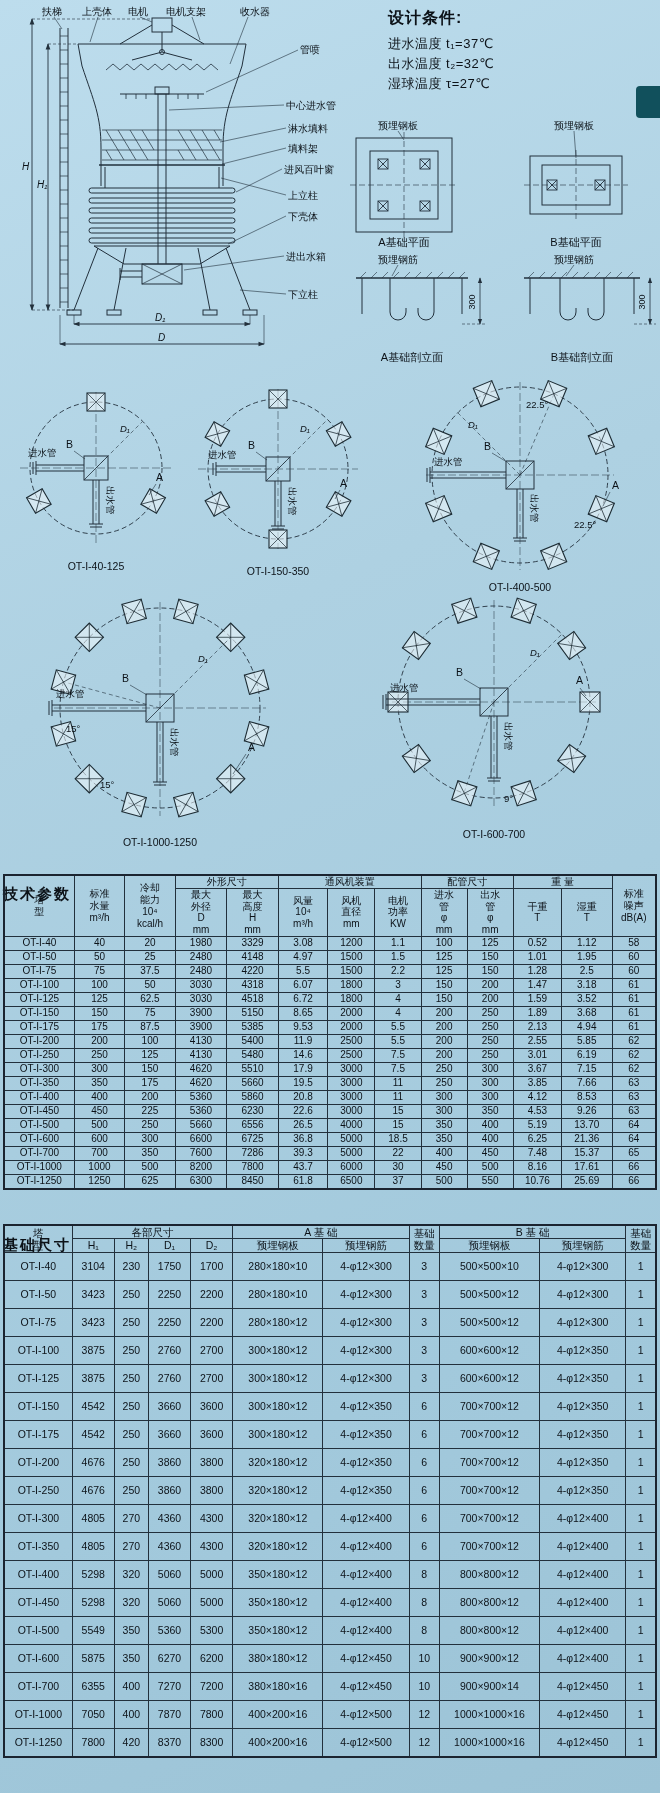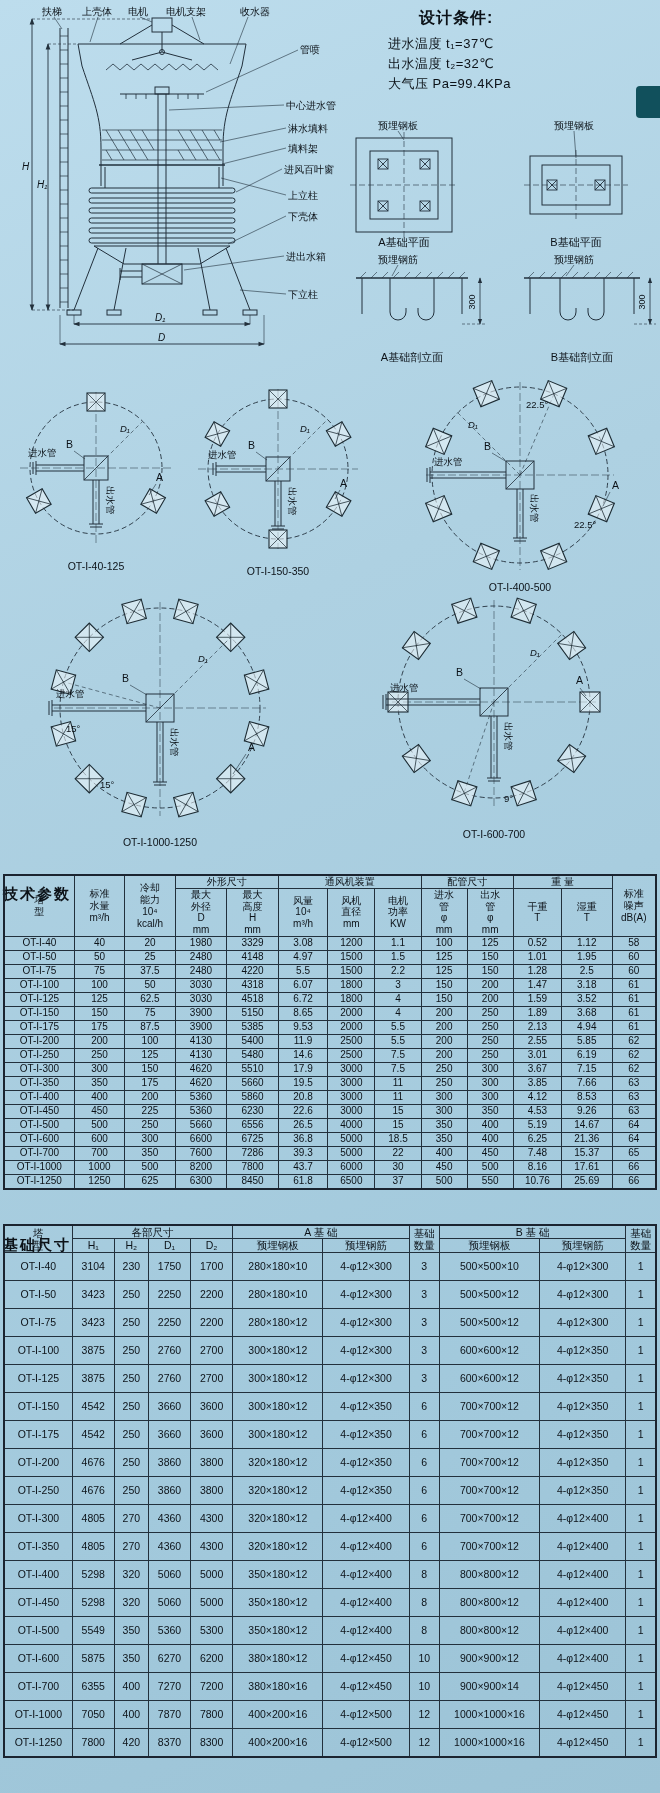--- a/index.html
+++ b/index.html
@@ -5,21 +5,21 @@
   html,body{margin:0;padding:0;}
   .page{
     position:relative; width:660px; height:1793px; overflow:hidden;
     background:linear-gradient(155deg,#bddded 0%,#aed1e2 35%,#a2c9dc 75%,#9cc3d6 100%);
     font-family:"Liberation Sans","DejaVu Sans",sans-serif; color:#0c1218;
   }
   .abs{position:absolute;}
   svg{overflow:visible;}
   svg text{font-family:"Liberation Sans","DejaVu Sans",sans-serif; fill:#0c1218;}
   .dc{position:absolute; left:388px; top:8px; width:255px;}
-  .dc-title{font-size:16px; font-weight:700; margin-bottom:5px; letter-spacing:1px;margin-left:31px;}
+  .dc-title{font-size:16px; font-weight:700; margin-bottom:5px; letter-spacing:1px;}
   .dc-line{font-size:13px; line-height:1.55; letter-spacing:.5px;}
   .corner-tab{position:absolute; right:0; top:86px; width:24px; height:32px;
     background:#11505c; border-radius:4px 0 0 4px;}
   .sec-title{position:absolute; left:3px; font-size:15px; font-weight:700; letter-spacing:2px;margin-top:31px;}
   table.data{position:absolute; left:3px; width:654px; border-collapse:collapse; table-layout:fixed;
     border:2px solid #1b2430;}
   .data th,.data td{border:1px solid #22303c; text-align:center; vertical-align:middle;
     padding:0 1px; font-weight:400; color:#0c1218;}
   .data th{white-space:pre-line; line-height:1.18;}
   #t1 th{font-size:10px;}
@@ -156,21 +156,21 @@
       <text x="35" y="186" font-style="italic">H₁</text>
       <text x="153" y="319" font-style="italic">D₁</text>
       <text x="156" y="339" font-style="italic">D</text>
     </g>
   </svg>
 
   <div class="dc">
     <div class="dc-title">设计条件:</div>
     <div class="dc-line">进水温度 t₁=37℃</div>
     <div class="dc-line">出水温度 t₂=32℃</div>
-    <div class="dc-line">大气压 Pa=99.4KPa</div>
+    <div class="dc-line">湿球温度 τ=27℃</div>
   </div>
 
   <div class="corner-tab"></div>
 
   <svg class="abs" style="left:346px;top:118px" width="312" height="250" viewBox="0 0 312 250">
     <g stroke="#22303c" fill="none" stroke-width="1">
       <g>
         <rect x="10" y="20" width="96" height="94"></rect>
         <rect x="24" y="33" width="68" height="68"></rect>
         <line x1="58" y1="14" x2="58" y2="120" stroke-dasharray="6 3" stroke-width="0.6"></line>
@@ -893,21 +893,21 @@
           <td>500</td>
           <td>250</td>
           <td>5660</td>
           <td>6556</td>
           <td>26.5</td>
           <td>4000</td>
           <td>15</td>
           <td>350</td>
           <td>400</td>
           <td>5.19</td>
-          <td>14.67</td>
+          <td>13.70</td>
           <td>64</td>
         </tr>
         <tr>
           <td>OT-I-600</td>
           <td>600</td>
           <td>300</td>
           <td>6600</td>
           <td>6725</td>
           <td>36.8</td>
           <td>5000</td>

